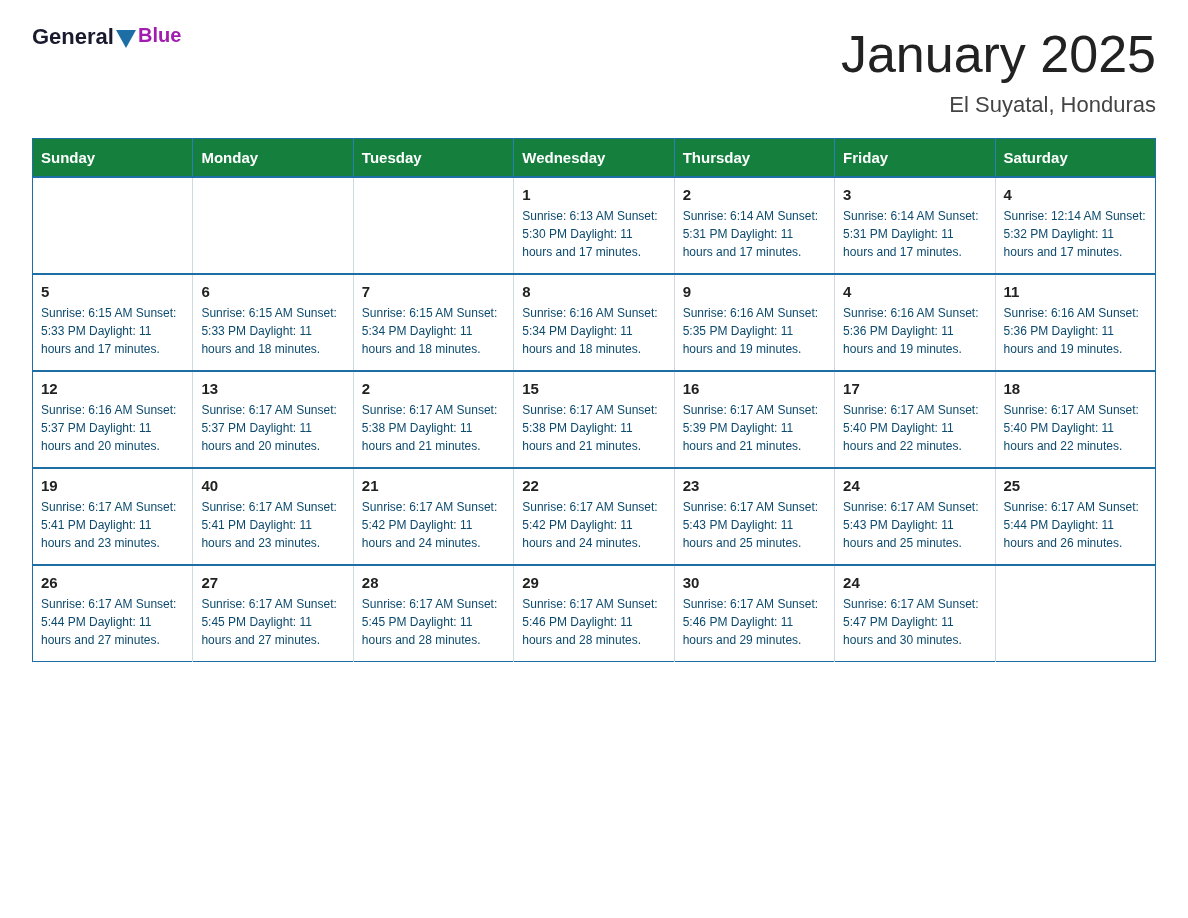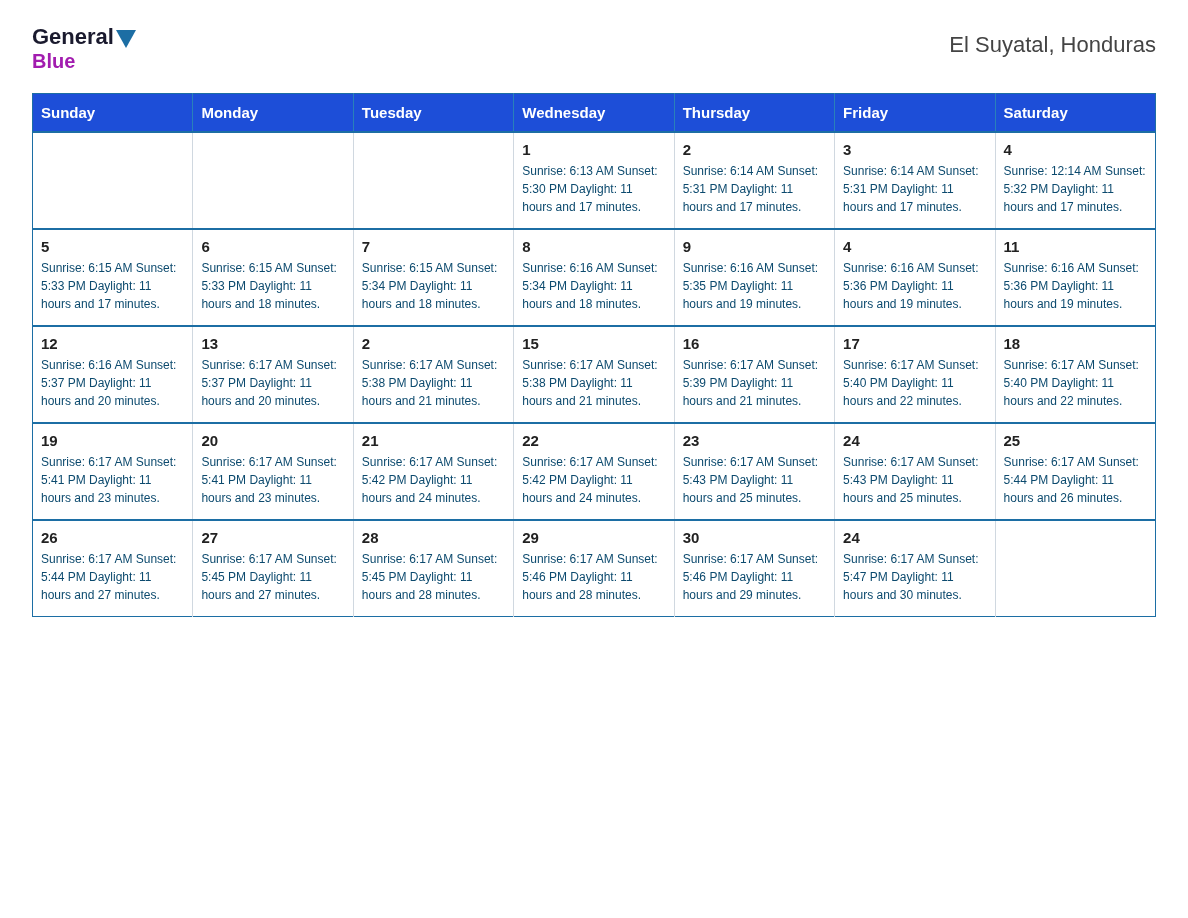--- a/index.html
+++ b/index.html
@@ -11,21 +11,21 @@
       min-height: 918px;
     }
     .header-row {
       display: flex;
       align-items: flex-start;
       justify-content: space-between;
       margin-bottom: 20px;
     }
     .logo {
       display: flex;
-      flex-direction: column;
+      flex-direction: row;
       align-items: flex-start;
     }
     .logo-text {
       display: flex;
       align-items: center;
       font-size: 22px;
       font-weight: bold;
       color: #1a1a2e;
     }
     .logo-general { color: #1a1a2e; }
@@ -44,21 +44,21 @@
     .title-block { text-align: right; }
     .title-block h1 { font-size: 52px; font-weight: 400; color: #222; }
     .title-block h2 { font-size: 22px; font-weight: 400; color: #444; margin-top: 8px; }
 
     table {
       width: 100%;
       border-collapse: collapse;
       border: 1px solid #1c6ea4;
     }
     thead tr {
-      background-color: #1d4ed8;
+      background-color: #15803d;
     }
     thead th {
       color: #fff;
       font-size: 15px;
       font-weight: 600;
       padding: 10px 8px;
       text-align: left;
       border-right: 1px solid #2980b9;
     }
     thead th:last-child { border-right: none; }
@@ -96,20 +96,21 @@
 
 <div class="header-row">
   <div class="logo">
     <div class="logo-text">
       <span class="logo-general">General</span>
       <span class="logo-arrow"></span>
     </div>
     <span class="logo-blue">Blue</span>
   </div>
   <div class="title-block">
+    <h1>January 2025</h1>
     <h2>El Suyatal, Honduras</h2>
   </div>
 </div>
 
 <table>
   <thead>
     <tr>
 
     <th>Sunday</th>
         <th>Monday</th>
@@ -258,21 +259,21 @@
       </tr>
       <tr>
         <td>
           <span class="day-num">19</span>
           <div class="day-info">Sunrise: 6:17 AM
 Sunset: 5:41 PM
 Daylight: 11 hours
 and 23 minutes.</div>
         </td>
         <td>
-          <span class="day-num">20</span>
+          <span class="day-num">40</span>
           <div class="day-info">Sunrise: 6:17 AM
 Sunset: 5:41 PM
 Daylight: 11 hours
 and 23 minutes.</div>
         </td>
         <td>
           <span class="day-num">21</span>
           <div class="day-info">Sunrise: 6:17 AM
 Sunset: 5:42 PM
 Daylight: 11 hours

